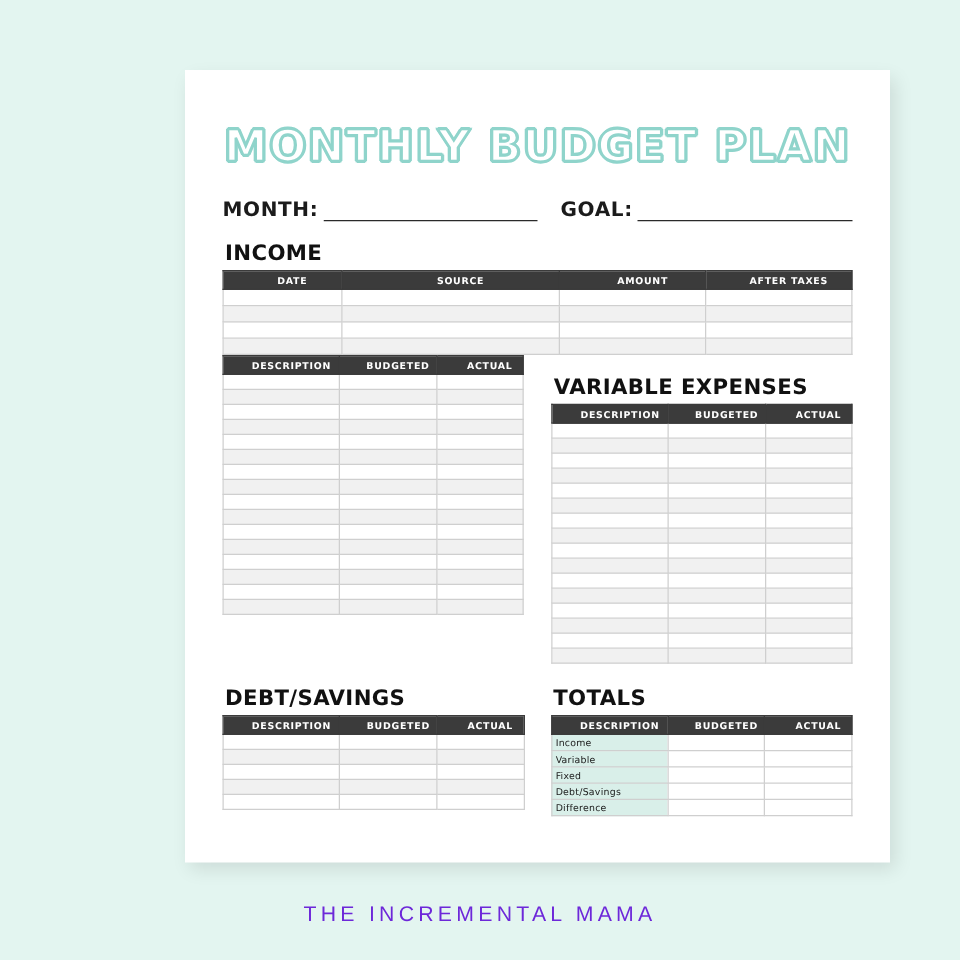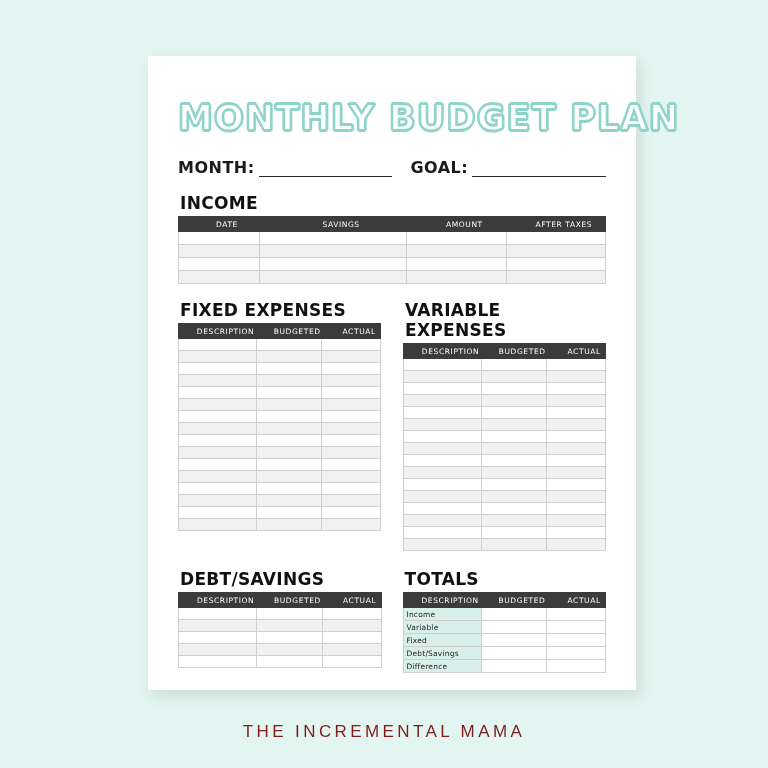--- a/index.html
+++ b/index.html
@@ -16,21 +16,21 @@
   .stage {
     position: relative;
     width: 768px;
     height: 768px;
     box-sizing: border-box;
   }
   .sheet {
     position: absolute;
     left: 148px;
     top: 56px;
-    width: 488px;
+    width: 564px;
     height: 634px;
     background: #ffffff;
     box-shadow: 4px 6px 14px rgba(0,0,0,0.10);
     box-sizing: border-box;
   }
   .sheet-inner {
     position: absolute;
     left: 30px;
     top: 30px;
     right: 30px;
@@ -79,21 +79,21 @@
   }
   table {
     border-collapse: collapse;
     width: 100%;
     table-layout: fixed;
   }
   th {
     background: #3b3b3b;
     color: #ffffff;
     font-family: "DejaVu Sans", sans-serif;
-    font-weight: normal;
+    font-weight: bold;
     font-size: 7.5px;
     letter-spacing: 0.6px;
     padding: 3px 0 2px 16px;
     border: 1px solid #3b3b3b;
   }
   td {
     border: 1px solid #cfcfcf;
     height: 11px;
     padding: 0;
   }
@@ -119,21 +119,21 @@
 
   .footer {
     position: absolute;
     left: 0;
     right: 0;
     top: 722px;
     text-align: center;
     font-family: "Liberation Sans", sans-serif;
     font-size: 17px;
     letter-spacing: 3.4px;
-    color: #7f1d1d;
+    color: #6d28d9;
   }
 </style>
 </head>
 <body>
 
 <div class="stage">
 
   <div class="sheet">
     <div class="sheet-inner">
 
@@ -145,21 +145,21 @@
         <span class="meta-gap"></span>
         <span class="meta-label">GOAL:</span>
         <span class="meta-line"></span>
       </div>
 
       <div class="section-head">INCOME</div>
       <table class="income">
         <thead>
           <tr>
             <th style="width:18%">DATE</th>
-            <th style="width:36%">SAVINGS</th>
+            <th style="width:36%">SOURCE</th>
             <th style="width:23%">AMOUNT</th>
             <th style="width:23%">AFTER TAXES</th>
           </tr>
         </thead>
         <tbody>
           <tr>
               <td></td>
               <td></td>
               <td></td>
               <td></td>
@@ -180,21 +180,20 @@
               <td></td>
               <td></td>
               <td></td>
               <td></td>
             </tr>
         </tbody>
       </table>
 
       <div class="two-col">
         <div class="col">
-          <div class="section-head">FIXED EXPENSES</div>
           <table>
             <thead>
               <tr>
                 <th style="width:40%">DESCRIPTION</th>
                 <th style="width:32%">BUDGETED</th>
                 <th style="width:28%">ACTUAL</th>
               </tr>
             </thead>
             <tbody id="fixed-body">
                 <tr>

